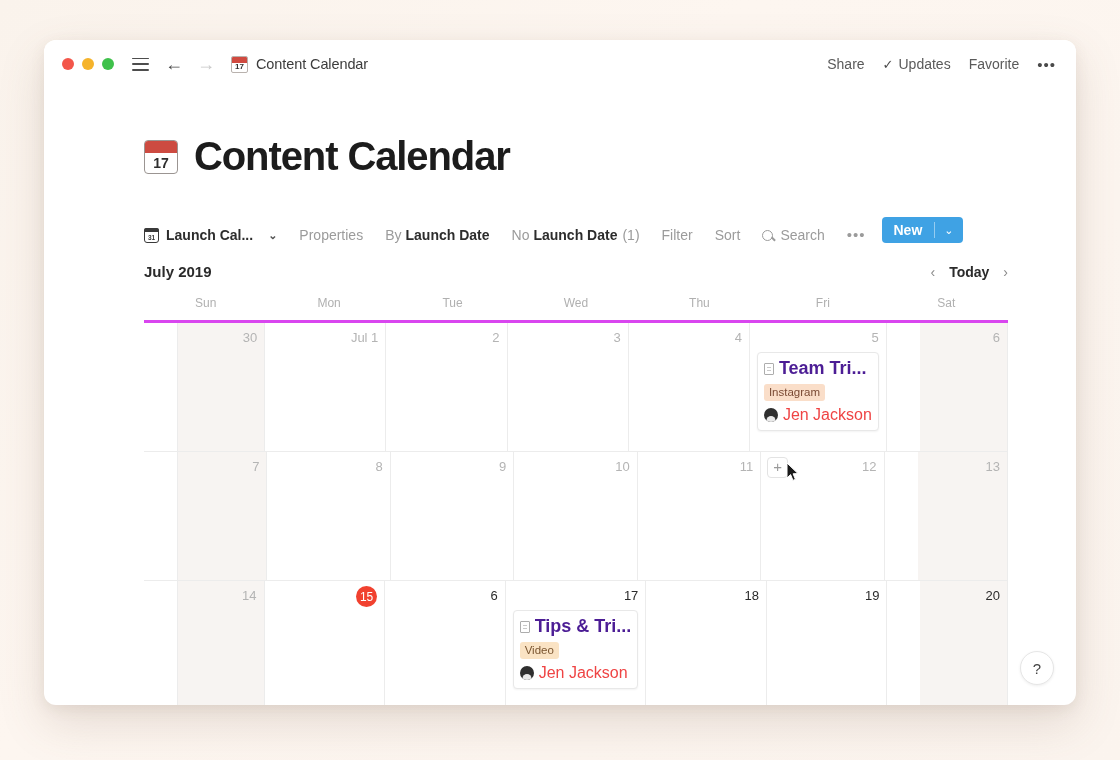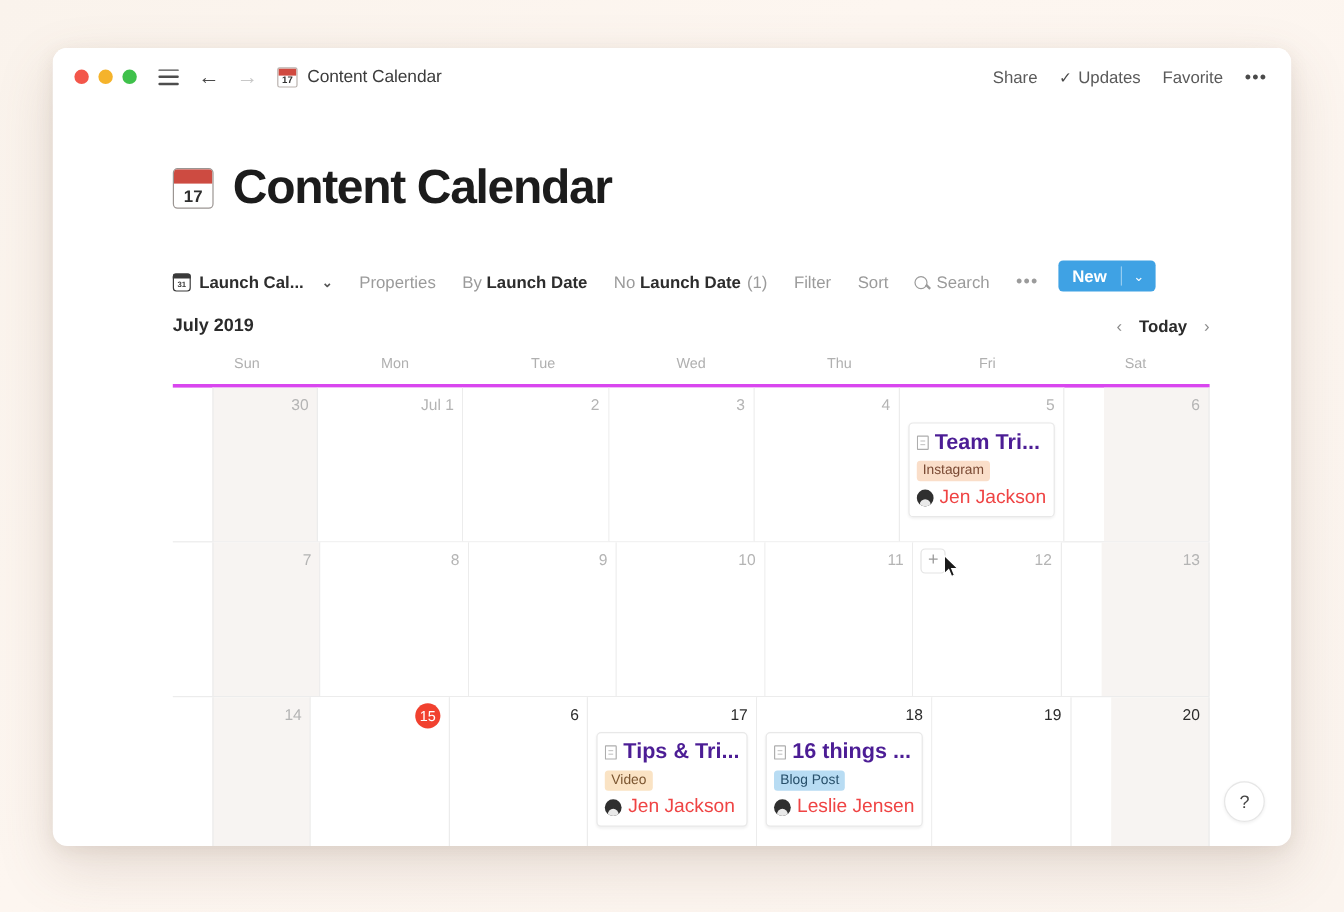--- a/index.html
+++ b/index.html
@@ -648,27 +648,20 @@
               <div class="event-card"><div class="ev-title-row">
                   <span class="ev-page-icon"></span>
                   <span class="ev-title">Tips &amp; Tri...</span>
                 </div><div class="ev-tag video">Video</div><div class="ev-person">
                   <span class="ev-avatar"></span>
                   <span class="ev-person-name">Jen Jackson</span>
                 </div></div>
             </div>
             <div class="cell">
               <div class="daynum current">18</div>
-              <div class="event-card"><div class="ev-title-row">
-                  <span class="ev-page-icon"></span>
-                  <span class="ev-title">16 things ...</span>
-                </div><div class="ev-tag blogpost">Blog Post</div><div class="ev-person">
-                  <span class="ev-avatar"></span>
-                  <span class="ev-person-name">Leslie Jensen</span>
-                </div></div>
             </div>
             <div class="cell">
               <div class="daynum current">19</div>
             </div>
             <div class="cell weekend">
               <div class="daynum current">20</div>
             </div>
           </div>
         </div>
 

